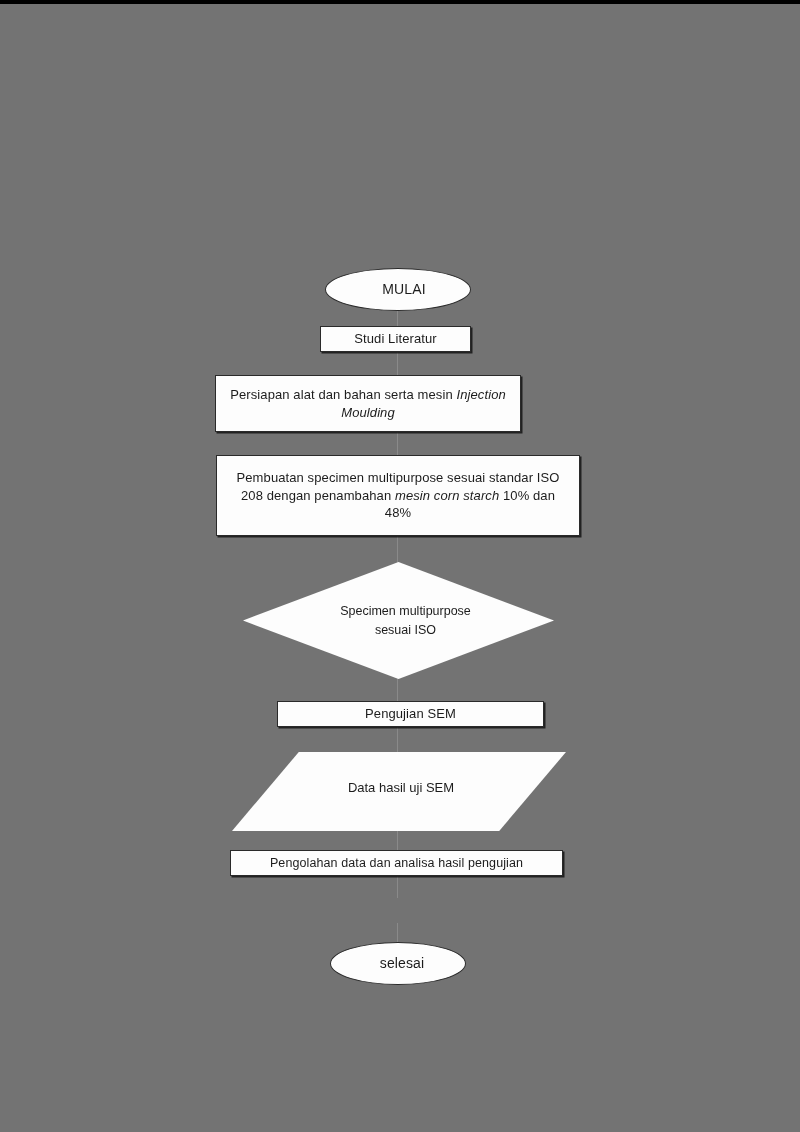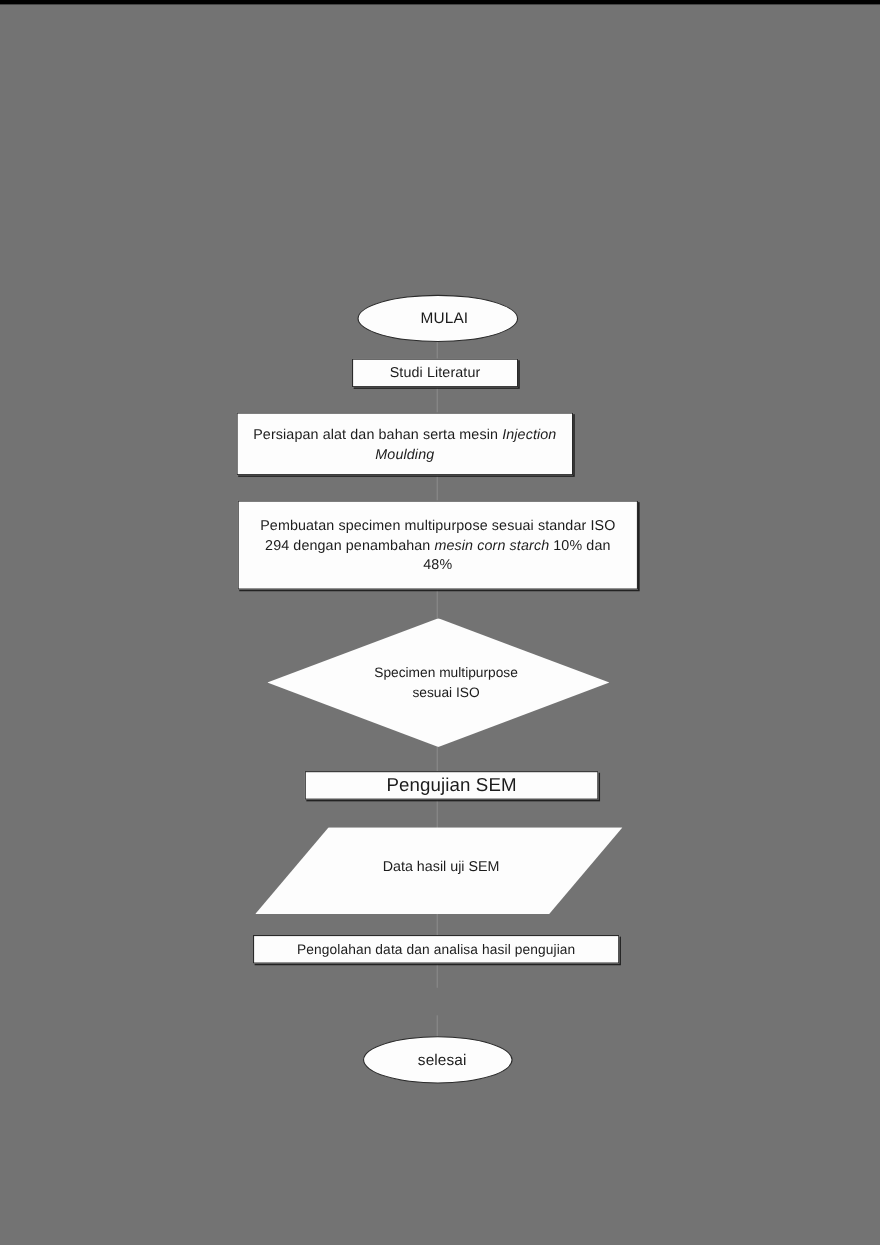--- a/index.html
+++ b/index.html
@@ -130,32 +130,32 @@
 
   <div class="node rect" style="left:320px; top:322px; width:151px; height:26px;">
     <span class="txt" style="font-size:13px;">Studi Literatur</span>
   </div>
 
   <div class="node rect" style="left:215px; top:371px; width:306px; height:57px;">
     <span class="txt" style="font-size:13px;"><span>Persiapan alat dan bahan serta mesin </span><span class="ital">Injection Moulding</span></span>
   </div>
 
   <div class="node rect" style="left:216px; top:451px; width:364px; height:81px;">
-    <span class="txt" style="font-size:13px; padding:0 14px;"><span>Pembuatan specimen multipurpose sesuai standar ISO 294 dengan penambahan </span><span class="ital">mesin corn starch</span><span> 10% dan 48%</span></span>
+    <span class="txt" style="font-size:13px; padding:0 14px;"><span>Pembuatan specimen multipurpose sesuai standar ISO 208 dengan penambahan </span><span class="ital">mesin corn starch</span><span> 10% dan 48%</span></span>
   </div>
 
   <div class="diamond-wrap" style="left:243px; top:558px; width:311px; height:117px;">
     <div class="diamond-shape"></div>
     <div class="diamond-label">
       <span class="txt" style="width:160px;">Specimen multipurpose sesuai ISO</span>
     </div>
   </div>
 
   <div class="node rect" style="left:277px; top:697px; width:267px; height:26px;">
-    <span class="txt" style="font-size:17px;">Pengujian SEM</span>
+    <span class="txt" style="font-size:13px;">Pengujian SEM</span>
   </div>
 
   <div class="para-wrap" style="left:232px; top:748px; width:334px; height:79px;">
     <div class="para-shape"></div>
     <div class="para-label">
       <span class="txt" style="transform:translateX(2px);">Data hasil uji SEM</span>
     </div>
   </div>
 
   <div class="node rect" style="left:230px; top:846px; width:333px; height:26px;">

